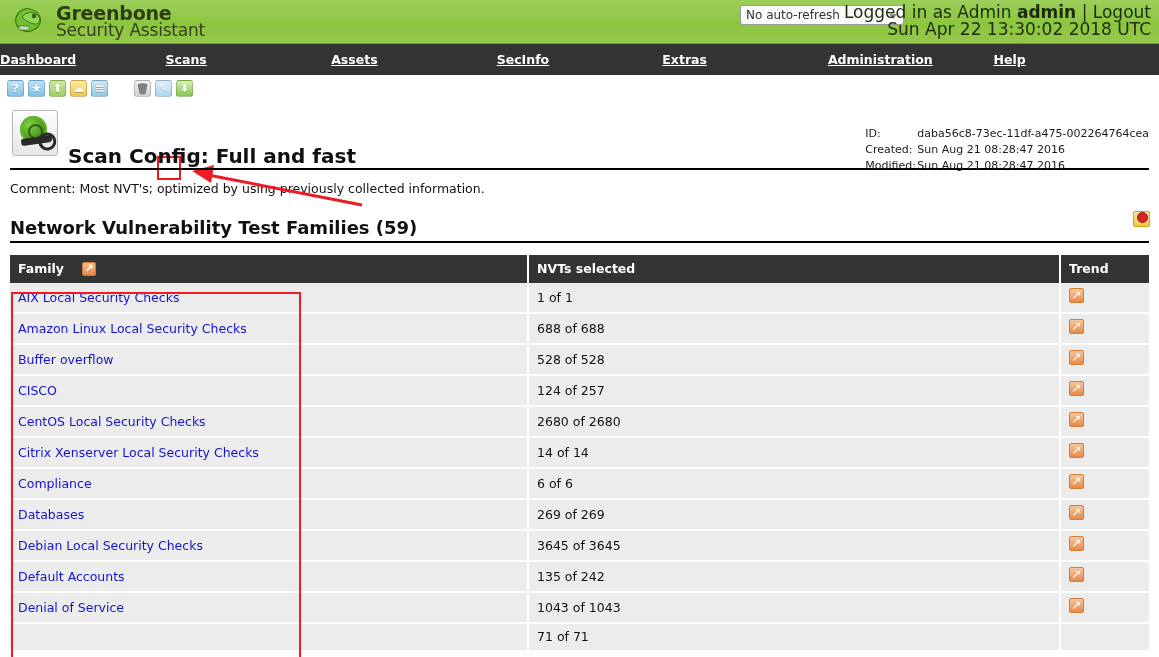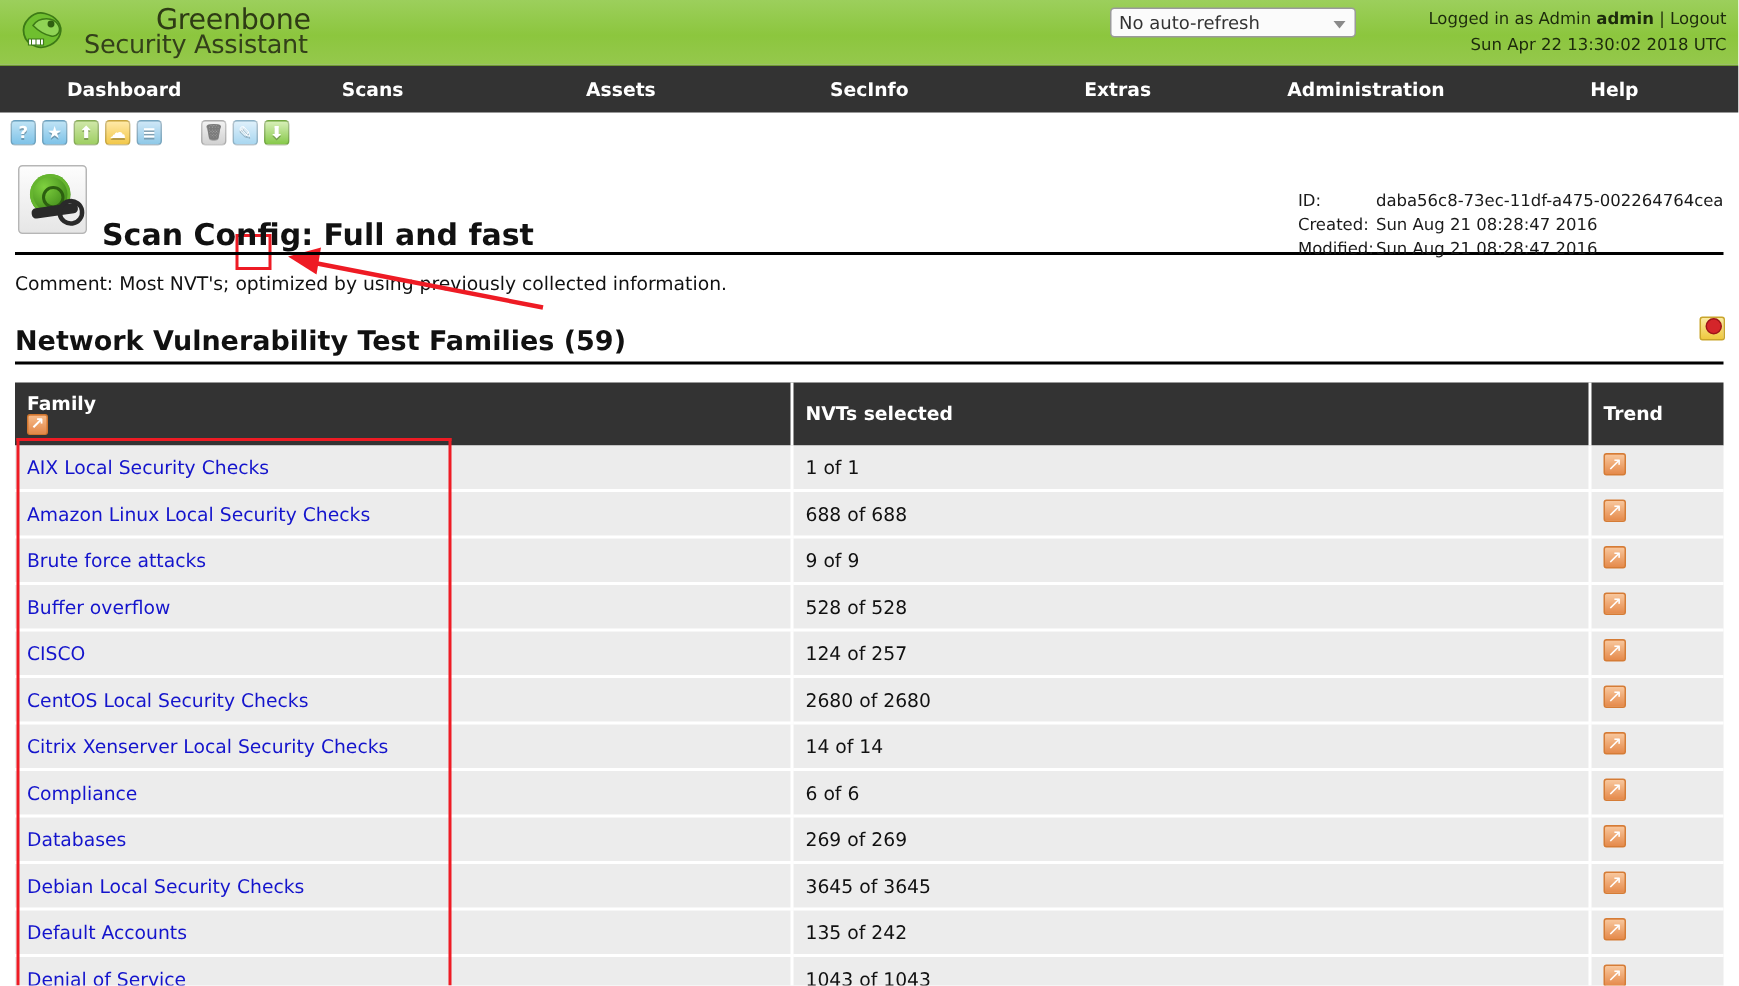--- a/index.html
+++ b/index.html
@@ -18,22 +18,22 @@
     background: linear-gradient(to bottom, #9ccf5c 0%, #8cc63e 55%, #95c84c 100%);
     border-bottom: 1px solid #6f9b30;
   }
   .brand {
     position: absolute; left: 10px; top: 1px;
     display: flex; align-items: center; gap: 6px;
   }
   .brand-logo { width: 40px; height: 40px; position: relative; }
   .brand-text { line-height: 1.0; padding-top: 1px; }
   .brand-title {
-    font-size: 19px; font-weight: normal; color: #2e3b14;
-    letter-spacing: -0.2px; display: block; margin-left: 48px;
+    font-size: 19px; font-weight: bold; color: #2e3b14;
+    letter-spacing: -0.2px; display: block;
   }
   .brand-sub {
     font-size: 17px; font-weight: normal; color: #33401a;
     letter-spacing: -0.2px; display: block; margin-top: -1px;
   }
 
   .refresh-select {
     position: absolute; left: 740px; top: 5px;
     width: 164px; height: 20px;
     background: #fbfbfb;
@@ -48,43 +48,43 @@
     position: absolute; right: 6px; top: 8px;
     width: 0; height: 0;
     border-left: 4px solid transparent;
     border-right: 4px solid transparent;
     border-top: 5px solid #8a8a8a;
   }
 
   .session {
     position: absolute; right: 8px; top: 4px;
     text-align: right;
-    font-size: 11px; color: #1d2b0c;
+    font-size: 17px; color: #1d2b0c;
     line-height: 17px;
   }
   .session b { font-weight: bold; }
   .session .sep { color: #1d2b0c; }
   .session a { color: #1d2b0c; text-decoration: none; }
 
   
   .navbar {
     height: 31px;
     background: #333333;
     display: flex;
     align-items: center;
   }
   .navitem {
     color: #ffffff;
     font-size: 12.5px;
     font-weight: bold;
-    text-align: center;
     flex: 1 1 0;
     line-height: 31px;
     cursor: pointer;
     user-select: none;
+    text-decoration: underline;
   }
 
   
   .toolbar {
     position: relative;
     height: 28px;
     padding: 5px 0 0 7px;
     display: flex;
     align-items: flex-start;
     gap: 4px;
@@ -219,21 +219,21 @@
     color: #ffffff;
     font-size: 12.5px;
     font-weight: bold;
     text-align: left;
     padding: 6px 8px 7px 8px;
     border-right: 2px solid #ffffff;
     height: 27px;
     vertical-align: middle;
   }
   table.fams th:last-child { border-right: none; }
-  .th-inner { display: flex; gap: 0; flex-direction: column; }
+  .th-inner { display: flex; align-items: center; gap: 18px; }
   .sort-icon {
     display: inline-block;
     width: 14px; height: 14px;
     background: linear-gradient(#f7bb8a,#e2884a);
     border: 1px solid #d1762f;
     border-radius: 2px;
     position: relative;
     flex: none;
   }
   .sort-icon:after {
@@ -427,25 +427,20 @@
           <td class="fam"><a href="#">AIX Local Security Checks</a></td>
           <td>1 of 1</td>
           <td><span class="trend-icon"></span></td>
         </tr>
         <tr>
           <td class="fam"><a href="#">Amazon Linux Local Security Checks</a></td>
           <td>688 of 688</td>
           <td><span class="trend-icon"></span></td>
         </tr>
         <tr>
-          <td class="fam"><a href="#">Brute force attacks</a></td>
-          <td>9 of 9</td>
-          <td><span class="trend-icon"></span></td>
-        </tr>
-        <tr>
           <td class="fam"><a href="#">Buffer overflow</a></td>
           <td>528 of 528</td>
           <td><span class="trend-icon"></span></td>
         </tr>
         <tr>
           <td class="fam"><a href="#">CISCO</a></td>
           <td>124 of 257</td>
           <td><span class="trend-icon"></span></td>
         </tr>
         <tr>

